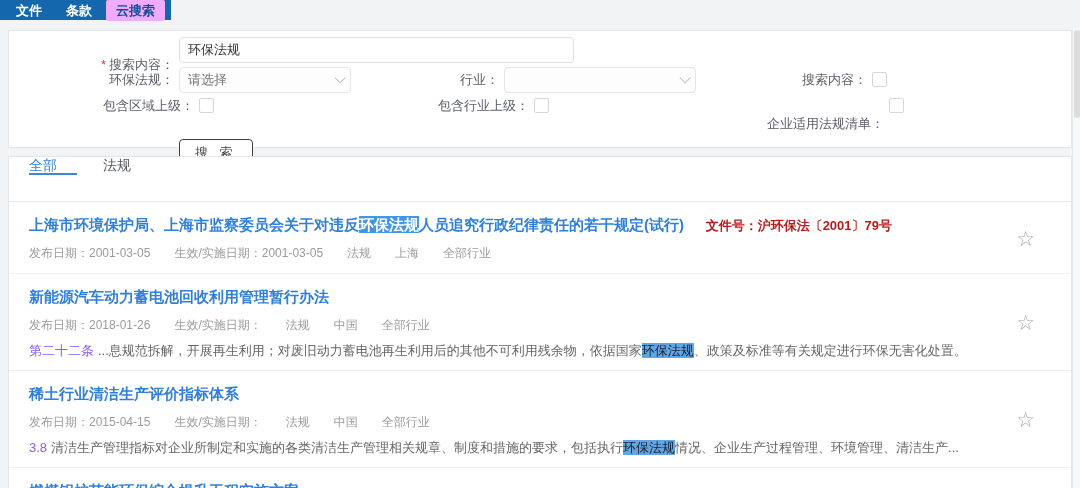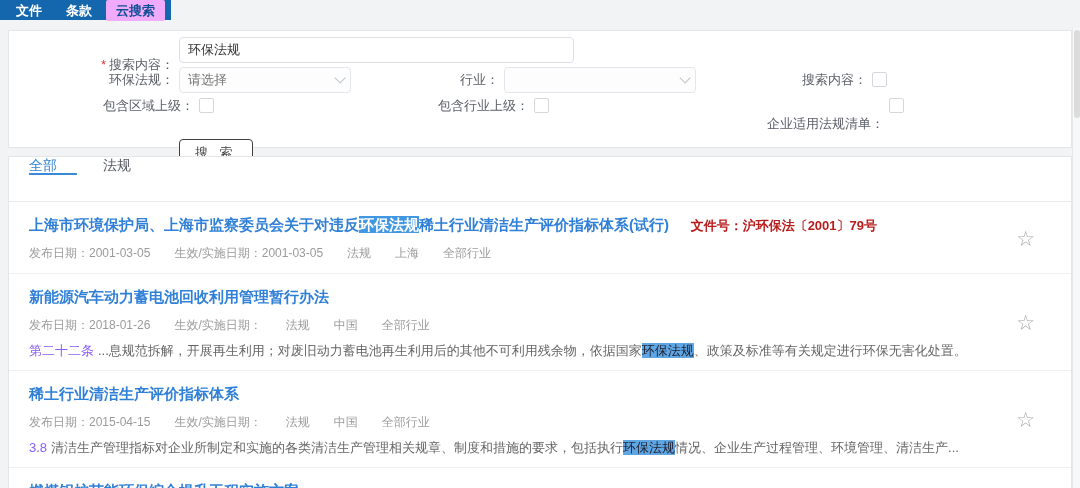--- a/index.html
+++ b/index.html
@@ -156,21 +156,21 @@
 
 <div class="panel results-panel">
 
   <div class="rtabs">
     <div class="rtab active">全部</div>
     <div class="rtab">法规</div>
   </div>
 
   <div class="item">
     <div class="title-line">
-      <a class="title"><span>上海市环境保护局、上海市监察委员会关于对违反</span><span class="hl-title">环保法规</span><span>稀土行业清洁生产评价指标体系(试行)</span></a>
+      <a class="title"><span>上海市环境保护局、上海市监察委员会关于对违反</span><span class="hl-title">环保法规</span><span>人员追究行政纪律责任的若干规定(试行)</span></a>
       <span class="doc-no">文件号：沪环保法〔2001〕79号</span>
     </div>
     <div class="meta">
       <span>发布日期：2001-03-05</span><span>生效/实施日期：2001-03-05</span><span>法规</span><span>上海</span><span>全部行业</span>
     </div>
     <span class="star">☆</span>
   </div>
 
   <div class="item">
     <div class="title-line">

